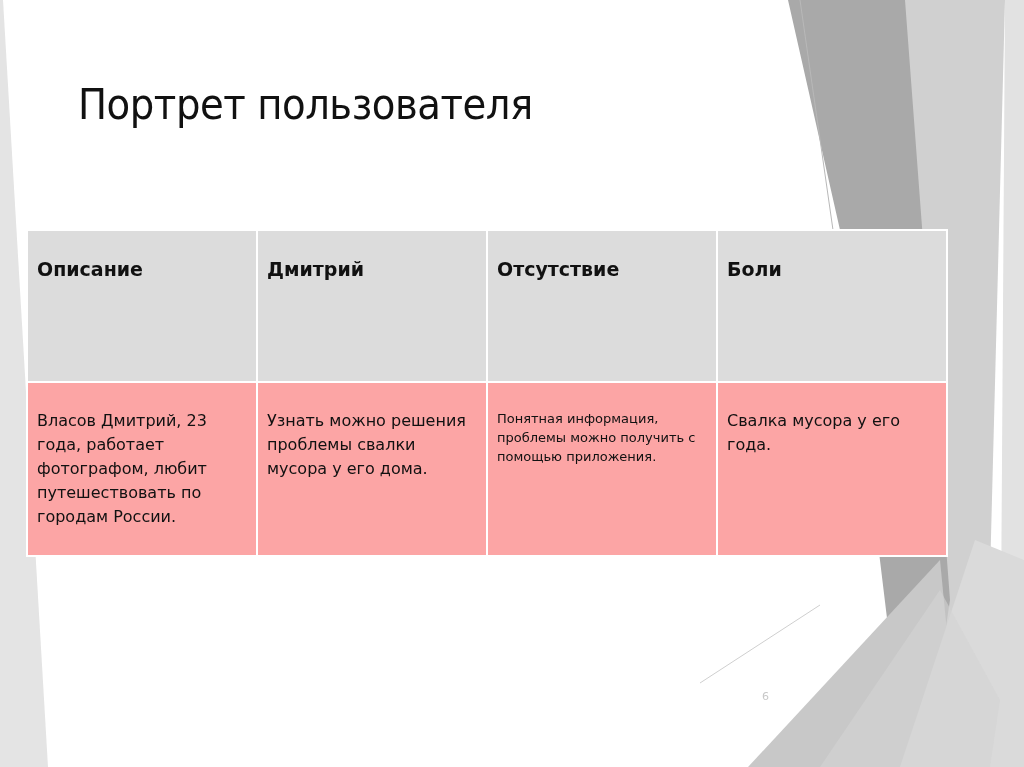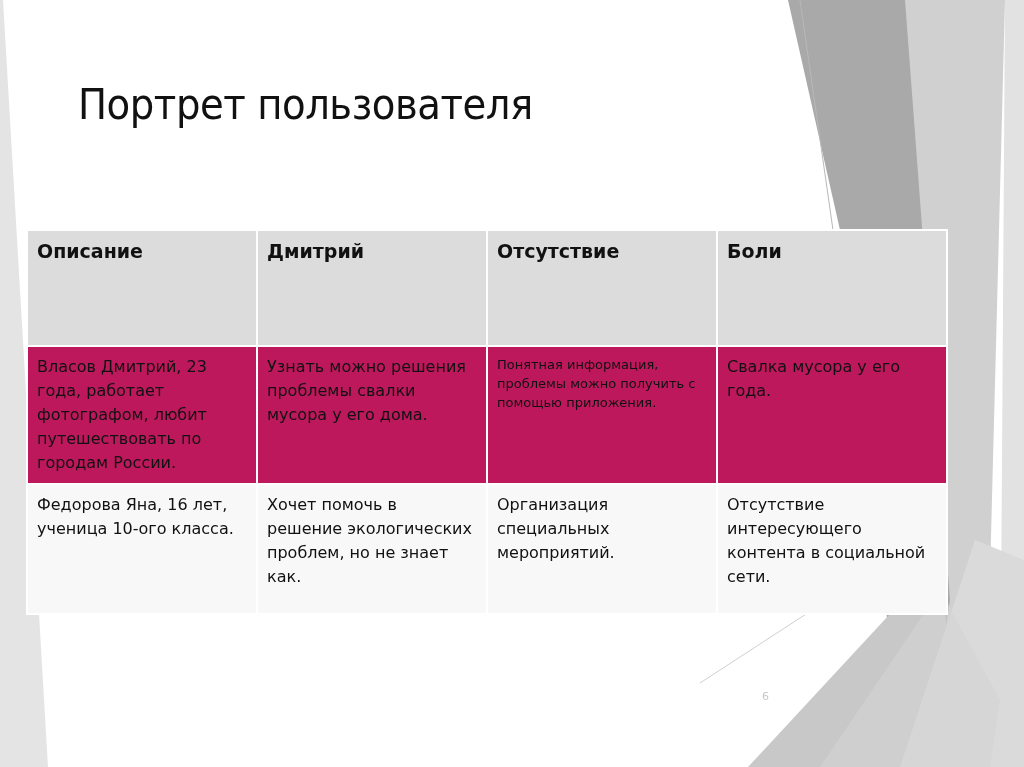--- a/index.html
+++ b/index.html
@@ -45,32 +45,32 @@
       background: #ffffff;
       table-layout: fixed;
     }
     .persona-table col {
       width: 228px;
     }
     .persona-table th,
     .persona-table td {
       vertical-align: top;
       text-align: left;
-      padding: 8px 9px;
+      padding: 26px 9px;
       color: #111111;
     }
     .persona-table th {
       background: #dcdcdc;
       height: 98px;
       font-size: 19px;
       font-weight: bold;
       line-height: 24px;
     }
     .persona-table tr.row-1 td {
-      background: #be185d;
+      background: #fca5a5;
       height: 112px;
       font-size: 16px;
       line-height: 24px;
     }
     .persona-table tr.row-2 td {
       background: #f8f8f8;
       height: 112px;
       font-size: 16px;
       line-height: 24px;
     }
@@ -127,22 +127,16 @@
       <th>Боли</th>
     </tr>
   </thead>
   <tbody>
     <tr class="row-1">
       <td>Власов Дмитрий, 23 года, работает фотографом, любит путешествовать по городам России.</td>
       <td>Узнать можно решения проблемы свалки мусора у его дома.</td>
       <td class="small-text">Понятная информация, проблемы можно получить с помощью приложения.</td>
       <td>Свалка мусора у его года.</td>
     </tr>
-    <tr class="row-2">
-      <td>Федорова Яна, 16 лет, ученица 10-ого класса.</td>
-      <td>Хочет помочь в решение экологических проблем, но не знает как.</td>
-      <td>Организация специальных мероприятий.</td>
-      <td>Отсутствие интересующего контента в социальной сети.</td>
-    </tr>
   </tbody>
 </table>
 
 <div class="page-number">6</div>
 
 </body></html>

